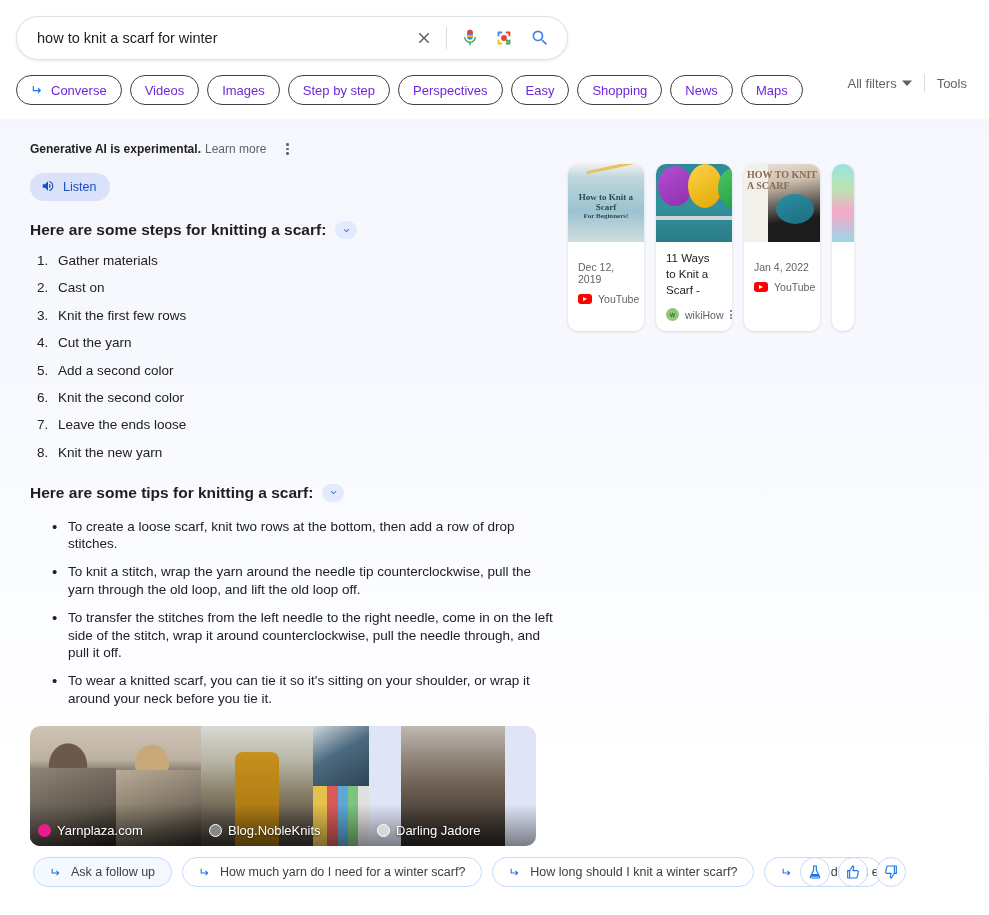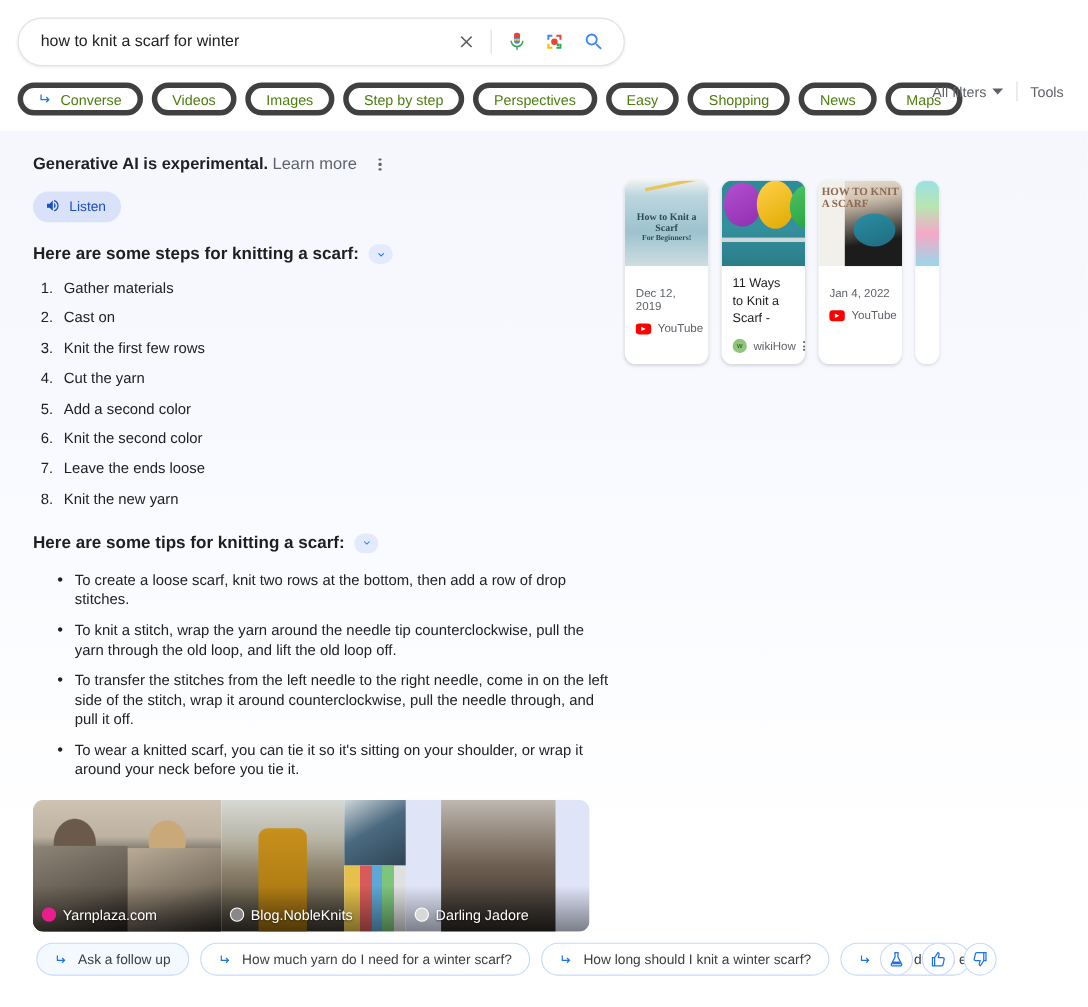--- a/index.html
+++ b/index.html
@@ -35,24 +35,24 @@
   .sb-lens { width: 26px; height: 26px; margin-right: 10px;}
   .sb-search { width: 26px; height: 26px; }
 
   
   .chiprow {
     display: flex; align-items: center;
     padding: 12px 0 0 16px;
     height: 48px; position: relative;
   }
   .chip {
-    height: 30px; border: 5px solid #404040; border-radius: 16px;
+    height: 30px; border: 1px solid #404040; border-radius: 16px;
     display: inline-flex; align-items: center; gap: 6px;
     padding: 0 14px; margin-right: 8px;
-    font-size: 13px; color: #4d7c0f; white-space: nowrap;
+    font-size: 13px; color: #6d28d9; white-space: nowrap;
     background: #fff; cursor: pointer;
   }
   .chip .arrow-ico { color:#1a73e8; display:flex; align-items:center; }
   .filters-right {
     position: absolute; right: 22px; top: 14px;
     display: flex; align-items: center; gap: 12px;
     font-size: 13px; color: #5f6368;
   }
   .filters-right .vsep { width:1px; height:18px; background:#dadce0; }
   .allfilters { display:inline-flex; align-items:center; gap:5px; cursor:pointer; }
@@ -60,21 +60,21 @@
 
   
   .ai-panel {
     position: absolute; left: 0; top: 119px;
     width: 989px; height: 720px;
     background: linear-gradient(180deg, #f5f7fd 0%, #f7f9fe 38%, #fcfdff 68%, #ffffff 92%);
   }
   .ai-inner { position: relative; padding: 22px 0 0 30px; }
 
   .ai-disclaimer {
-    font-size: 15px; color: #202124; font-weight: bold;
+    font-size: 12px; color: #202124; font-weight: bold;
     display: flex; align-items: center; gap: 0px;
   }
   .ai-disclaimer .learn { color:#5f6368; font-weight: normal; cursor:pointer; margin-left:4px;}
   .kebab {
     margin-left: 14px; width: 14px; height: 16px;
     display:flex; flex-direction:column; align-items:center; justify-content:center; gap:2px;
     cursor:pointer;
   }
   .kebab i { width:2.5px;height:2.5px;border-radius:50%;background:#5f6368;display:block; }
 

